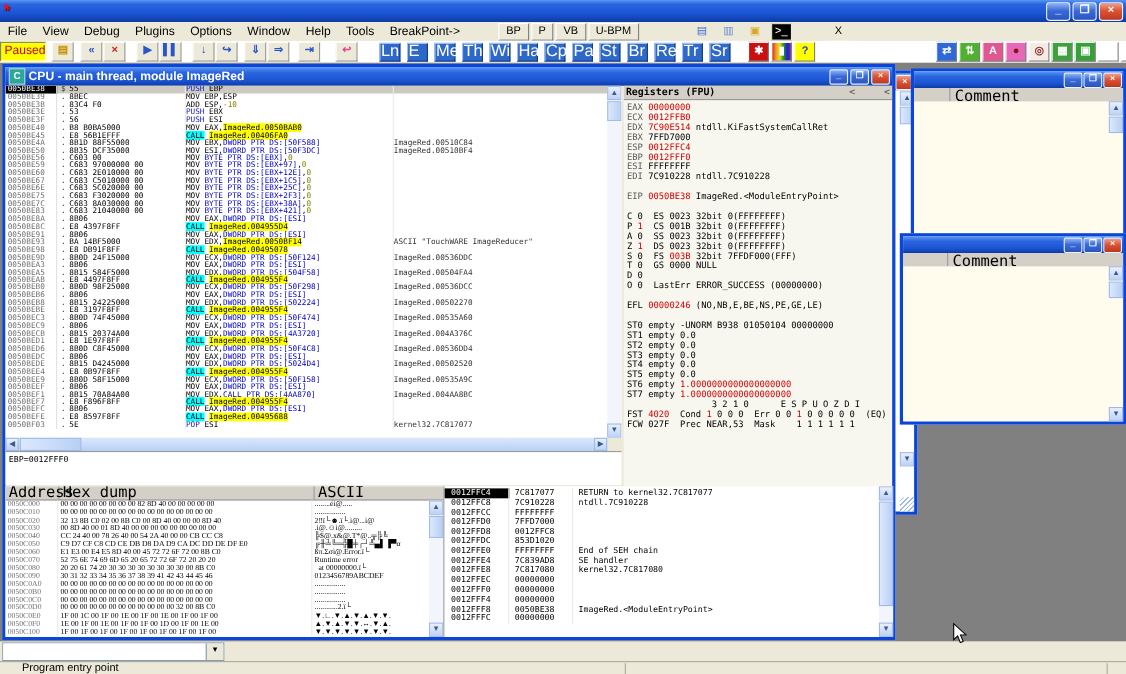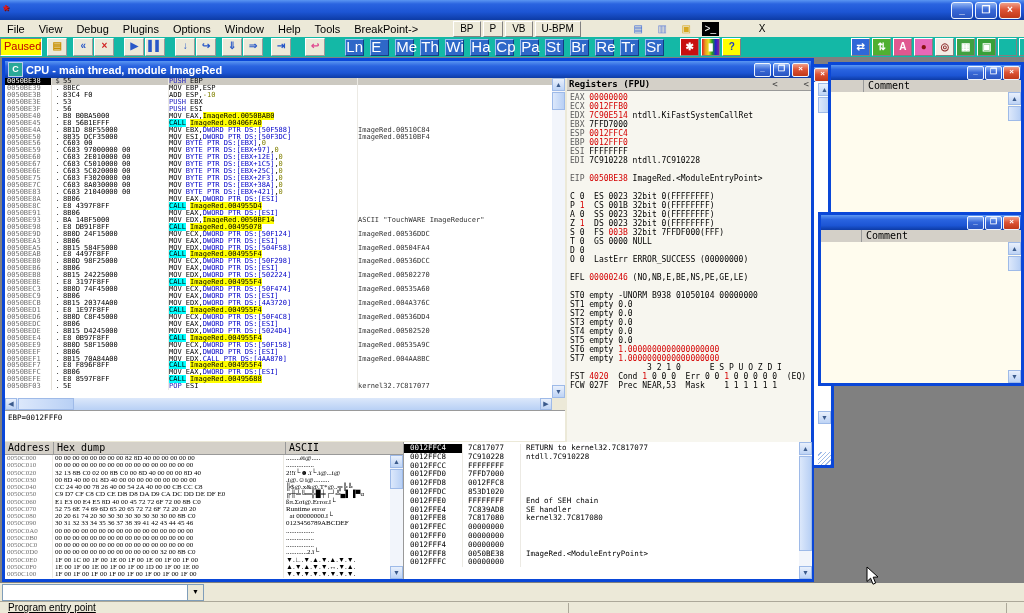--- a/index.html
+++ b/index.html
@@ -16,40 +16,40 @@
   .wbtn{width:20px;height:15px;border-radius:3px;border:1px solid #eef4ff;color:#fff;
     background:linear-gradient(180deg,#8fb4f4,#3a6ad8 45%,#2a55c0);font-size:10px;line-height:13px;
     text-align:center;font-weight:bold;}
   .wbtn.close{background:linear-gradient(180deg,#f0a088,#dd5335 45%,#c03818);}
   .menubar{position:absolute;left:0;top:20px;width:1024px;height:17px;background:#ece9d8;
     display:flex;align-items:center;font-size:11px;color:#000;border-bottom:1px solid #d8d4c4;}
   .mi{padding:1px 7px;}
   .mbtn{height:14px;line-height:13px;padding:0 6px;margin-right:2px;font-size:10px;background:#ece9d8;
     border:1px solid;border-color:#fff #808080 #808080 #fff;}
   .micon{width:17px;height:14px;margin-right:2px;text-align:center;font-size:10px;line-height:13px;border:1px solid #ece9d8;}
-  .toolbar{position:absolute;left:0;top:37px;width:1024px;height:20px;background:#14b8a6;
+  .toolbar{position:absolute;left:0;top:37px;width:1024px;height:20px;background:#ffffff;
     display:flex;align-items:center;}
   .paused{width:98px;height:16px;background:#ffff00;color:#c00000;font-size:11px;line-height:15px;
     padding-left:3px;border:1px solid;border-color:#808080 #fff #fff #808080;}
   .tico{width:18px;height:16px;border:1px solid;border-color:#fff #9a9a9a #9a9a9a #fff;background:#ece9d8;
     font-size:10px;line-height:14px;text-align:center;font-weight:bold;margin-left:1px;}
   .lbtn{width:17px;height:15px;background:#2e68c8;color:#fff;font-size:15px;line-height:14px;text-align:left;
     border:1px solid;border-color:#9cc0f0 #123c80 #123c80 #9cc0f0;margin-left:6px;}
   .cico{width:17px;height:16px;font-size:10px;line-height:15px;text-align:center;font-weight:bold;
     border:1px solid;border-color:#fff #808080 #808080 #fff;margin-left:2px;}
 
   
   .xpwin{position:absolute;border:3px solid #0a47d8;background:#fffcee;}
   .xptitle{height:15px;background:linear-gradient(180deg,#5a96f2,#2a64e0 30%,#1c55d4 70%,#0d3ba5);
     display:flex;align-items:center;color:#fff;font-size:10px;font-weight:bold;}
   .xpbtn{width:15px;height:12px;border-radius:2px;border:1px solid #eef4ff;color:#fff;
     background:linear-gradient(180deg,#8fb4f4,#3a6ad8 45%,#2a55c0);font-size:8px;line-height:10px;text-align:center;font-weight:bold;}
   .xpbtn.close{background:linear-gradient(180deg,#f0a088,#dd5335 45%,#c03818);}
   .colhdr{height:12px;background:#d4d0c8;border-bottom:1px solid #999;display:flex;
-    font-size:10px;color:#000;font-family:"DejaVu Sans Mono",monospace;}
+    font-size:14px;color:#000;font-family:"DejaVu Sans Mono",monospace;}
   
   .sb{position:absolute;background:#f2f5fb;}
   .sba{position:absolute;width:13px;height:13px;background:linear-gradient(180deg,#e9f0fc,#bdd3f5);
     border:1px solid #9ebae8;color:#3a5a8c;font-size:7px;line-height:11px;text-align:center;box-sizing:border-box;}
   .sbt{position:absolute;width:13px;background:linear-gradient(90deg,#dce8fb,#b8d0f5);
     border:1px solid #9ebae8;box-sizing:border-box;}
   .sbh{height:13px;background:linear-gradient(180deg,#dce8fb,#b8d0f5);}
 
   
   #cpu{left:2px;top:58px;width:806px;height:518px;background:#ece9d8;}
@@ -437,16 +437,16 @@
   <path d="M1,1 L1,15.5 L4.6,12.2 L7,18.2 L9.6,17.1 L7.2,11.2 L12,11 Z" fill="#fff" stroke="#000" stroke-width="1"></path>
 </svg>
 
 <div id="cmdrow">
   <div id="cmdbox">
     <input value="" placeholder="" style="">
     <span class="dd">▼</span>
   </div>
 </div>
 <div id="statusbar">
-  <span style="padding-left:8px;text-decoration:underline;">Program entry point</span>
+  <span style="padding-left:20px;">Program entry point</span>
   <span class="divider" style="left:568px;"></span>
   <span class="divider" style="left:1006px;"></span>
 </div>
 
 </body></html>

